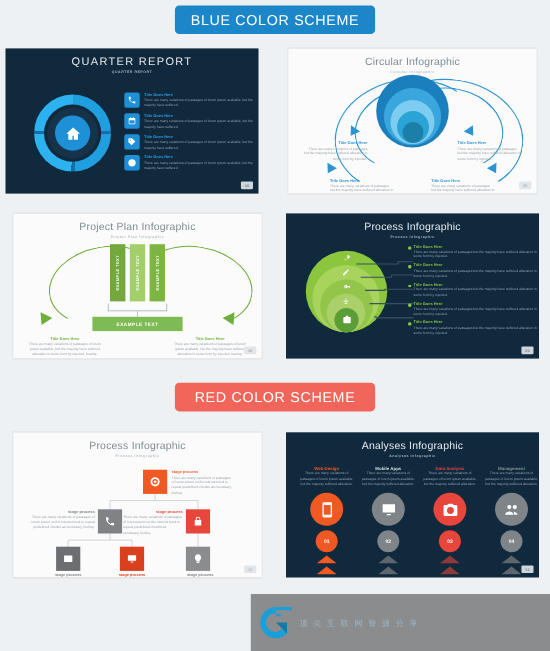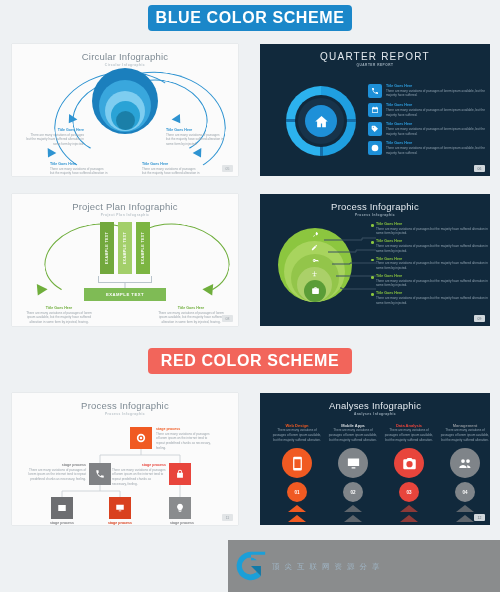--- a/index.html
+++ b/index.html
@@ -8,23 +8,23 @@
     background: #eef1f3;
     font-family: "Liberation Sans", sans-serif;
     overflow: hidden;
     position: relative;
   }
   .page { width: 500px; height: 592px; position: relative; }
 
   
   .scheme-band { width: 100%; display: flex; justify-content: center; align-items: center; }
   .scheme-pill {
-    width: 204px; height: 26px; border-radius: 4px;
+    width: 182px; height: 26px; border-radius: 4px;
     display: flex; align-items: center; justify-content: center;
-    color: #ffffff; font-size: 16px; font-weight: bold; letter-spacing: .6px;
+    color: #ffffff; font-size: 13px; font-weight: normal; letter-spacing: .6px;
   }
   .pill-blue  { background: #1b87c9; }
   .pill-green { background: #3bb03b; }
   .pill-red   { background: #f2655b; }
 
   
   .row { display: flex; gap: 5px; padding: 0 0px; }
   .slide {
     position: relative; overflow: hidden;
   }
@@ -179,20 +179,86 @@
 <body>
 
 <div class="page">
 
   <div class="scheme-band" style="height:36px;">
     <div class="scheme-pill pill-blue">BLUE COLOR SCHEME</div>
   </div>
 
   <div class="row">
 
+    <div class="slide slide-right">
+      <div class="canvas dark">
+        <div class="s-title on-dark" style="font-size:10px;">QUARTER REPORT</div>
+        <div class="s-sub on-dark">QUARTER REPORT</div>
+
+        <div class="donut-wrap">
+          <div class="donut-outer"></div>
+          <div class="donut-hole"></div>
+          <div class="donut-mid"></div>
+          <div class="donut-in">
+            <svg viewBox="0 0 24 24">
+                <path d="M12 3 2 12h3v9h6v-6h2v6h6v-9h3z"></path>
+              </svg>
+          </div>
+        </div>
+
+        <div class="qlist">
+          <div class="qitem">
+            <div class="qicon">
+              <svg viewBox="0 0 24 24">
+                  <path d="M6.6 10.8a15 15 0 0 0 6.6 6.6l2.2-2.2c.3-.3.7-.4 1-.2 1.2.4 2.4.6 3.6.6.6 0 1 .5 1 1V20c0 .6-.4 1-1 1A17 17 0 0 1 3 4c0-.6.4-1 1-1h3.5c.5 0 1 .4 1 1 0 1.3.2 2.5.6 3.6.1.4 0 .8-.2 1z"></path>
+                </svg>
+            </div>
+            <div class="qtxt">
+              <div class="tt">Title Goes Here</div>
+              <div class="bb on-dark">There are many variations of passages of lorem ipsum available, but the majority have suffered.</div>
+            </div>
+          </div>
+          <div class="qitem">
+            <div class="qicon">
+              <svg viewBox="0 0 24 24">
+                  <path d="M7 2v2H5a2 2 0 0 0-2 2v13a2 2 0 0 0 2 2h14a2 2 0 0 0 2-2V6a2 2 0 0 0-2-2h-2V2h-2v2H9V2zm-2 8h14v9H5z"></path>
+                </svg>
+            </div>
+            <div class="qtxt">
+              <div class="tt">Title Goes Here</div>
+              <div class="bb on-dark">There are many variations of passages of lorem ipsum available, but the majority have suffered.</div>
+            </div>
+          </div>
+          <div class="qitem">
+            <div class="qicon">
+              <svg viewBox="0 0 24 24">
+                  <path d="M21 11l-9-9H4a2 2 0 0 0-2 2v8l9 9zM7 8a1.5 1.5 0 1 1 0-3 1.5 1.5 0 0 1 0 3z"></path>
+                </svg>
+            </div>
+            <div class="qtxt">
+              <div class="tt">Title Goes Here</div>
+              <div class="bb on-dark">There are many variations of passages of lorem ipsum available, but the majority have suffered.</div>
+            </div>
+          </div>
+          <div class="qitem">
+            <div class="qicon">
+              <svg viewBox="0 0 24 24">
+                  <path d="M12 2a10 10 0 1 0 0 20 10 10 0 0 0 0-20zm1 10V6h-2v8h6v-2z"></path>
+                </svg>
+            </div>
+            <div class="qtxt">
+              <div class="tt">Title Goes Here</div>
+              <div class="bb on-dark">There are many variations of passages of lorem ipsum available, but the majority have suffered.</div>
+            </div>
+          </div>
+        </div>
+        <div class="pagenum on-dark">06</div>
+      </div>
+    </div>
+
     <div class="slide slide-left">
       <div class="canvas light">
         <div class="s-title">Circular Infographic</div>
         <div class="s-sub">Circular Infographic</div>
 
         <div class="circ-wrap">
           <div class="arc arcC"></div>
           <div class="arc arcD"></div>
           <div class="arc arcA"></div>
           <div class="arc arcB"></div>
@@ -222,86 +288,20 @@
             <div class="bb">There are many variations of passages but the majority have suffered alteration in some form by injected.</div>
           </div>
           <div class="cap cap-r2">
             <div class="tt">Title Goes Here</div>
             <div class="bb">There are many variations of passages but the majority have suffered alteration in some form by injected.</div>
           </div>
         </div>
         <div class="pagenum">05</div>
       </div>
     </div>
-
-    <div class="slide slide-right">
-      <div class="canvas dark">
-        <div class="s-title on-dark" style="font-size:10px;">QUARTER REPORT</div>
-        <div class="s-sub on-dark">QUARTER REPORT</div>
-
-        <div class="donut-wrap">
-          <div class="donut-outer"></div>
-          <div class="donut-hole"></div>
-          <div class="donut-mid"></div>
-          <div class="donut-in">
-            <svg viewBox="0 0 24 24">
-                <path d="M12 3 2 12h3v9h6v-6h2v6h6v-9h3z"></path>
-              </svg>
-          </div>
-        </div>
-
-        <div class="qlist">
-          <div class="qitem">
-            <div class="qicon">
-              <svg viewBox="0 0 24 24">
-                  <path d="M6.6 10.8a15 15 0 0 0 6.6 6.6l2.2-2.2c.3-.3.7-.4 1-.2 1.2.4 2.4.6 3.6.6.6 0 1 .5 1 1V20c0 .6-.4 1-1 1A17 17 0 0 1 3 4c0-.6.4-1 1-1h3.5c.5 0 1 .4 1 1 0 1.3.2 2.5.6 3.6.1.4 0 .8-.2 1z"></path>
-                </svg>
-            </div>
-            <div class="qtxt">
-              <div class="tt">Title Goes Here</div>
-              <div class="bb on-dark">There are many variations of passages of lorem ipsum available, but the majority have suffered.</div>
-            </div>
-          </div>
-          <div class="qitem">
-            <div class="qicon">
-              <svg viewBox="0 0 24 24">
-                  <path d="M7 2v2H5a2 2 0 0 0-2 2v13a2 2 0 0 0 2 2h14a2 2 0 0 0 2-2V6a2 2 0 0 0-2-2h-2V2h-2v2H9V2zm-2 8h14v9H5z"></path>
-                </svg>
-            </div>
-            <div class="qtxt">
-              <div class="tt">Title Goes Here</div>
-              <div class="bb on-dark">There are many variations of passages of lorem ipsum available, but the majority have suffered.</div>
-            </div>
-          </div>
-          <div class="qitem">
-            <div class="qicon">
-              <svg viewBox="0 0 24 24">
-                  <path d="M21 11l-9-9H4a2 2 0 0 0-2 2v8l9 9zM7 8a1.5 1.5 0 1 1 0-3 1.5 1.5 0 0 1 0 3z"></path>
-                </svg>
-            </div>
-            <div class="qtxt">
-              <div class="tt">Title Goes Here</div>
-              <div class="bb on-dark">There are many variations of passages of lorem ipsum available, but the majority have suffered.</div>
-            </div>
-          </div>
-          <div class="qitem">
-            <div class="qicon">
-              <svg viewBox="0 0 24 24">
-                  <path d="M12 2a10 10 0 1 0 0 20 10 10 0 0 0 0-20zm1 10V6h-2v8h6v-2z"></path>
-                </svg>
-            </div>
-            <div class="qtxt">
-              <div class="tt">Title Goes Here</div>
-              <div class="bb on-dark">There are many variations of passages of lorem ipsum available, but the majority have suffered.</div>
-            </div>
-          </div>
-        </div>
-        <div class="pagenum on-dark">06</div>
-      </div>
-    </div>
   </div>
 
 
   <div class="row">
 
     <div class="slide slide-left">
       <div class="canvas light">
         <div class="s-title">Project Plan Infographic</div>
         <div class="s-sub">Project Plan Infographic</div>
 

